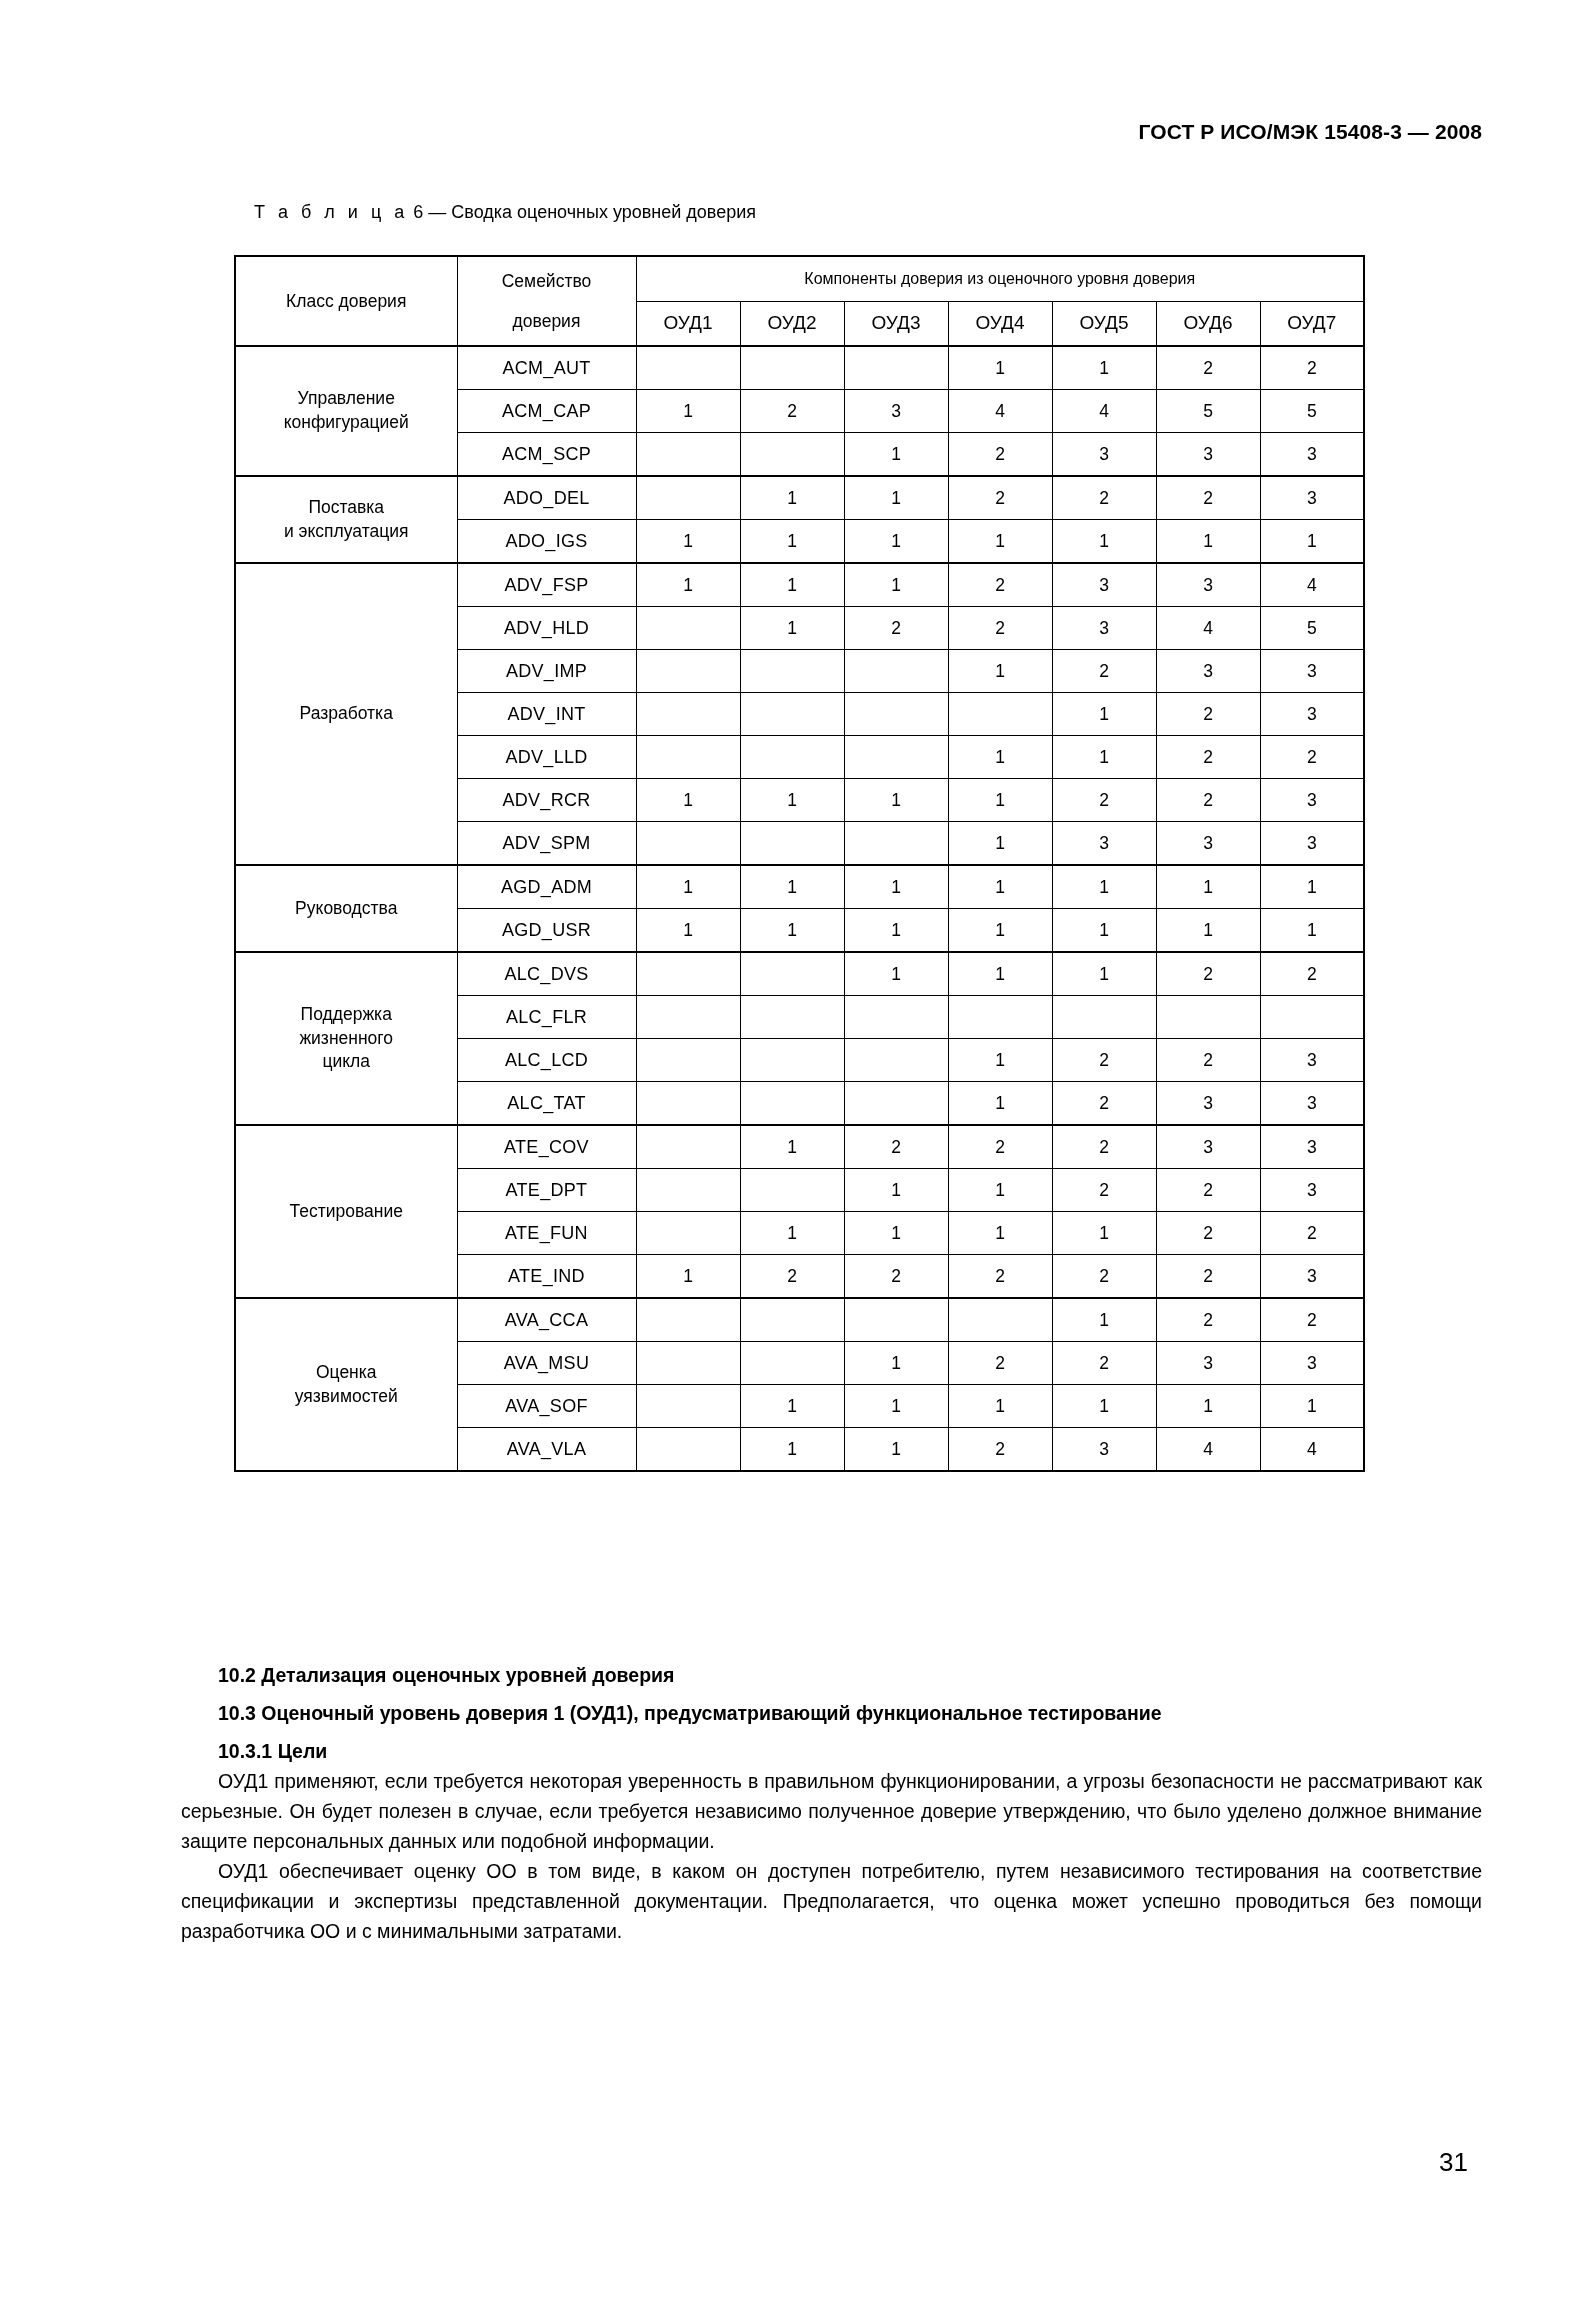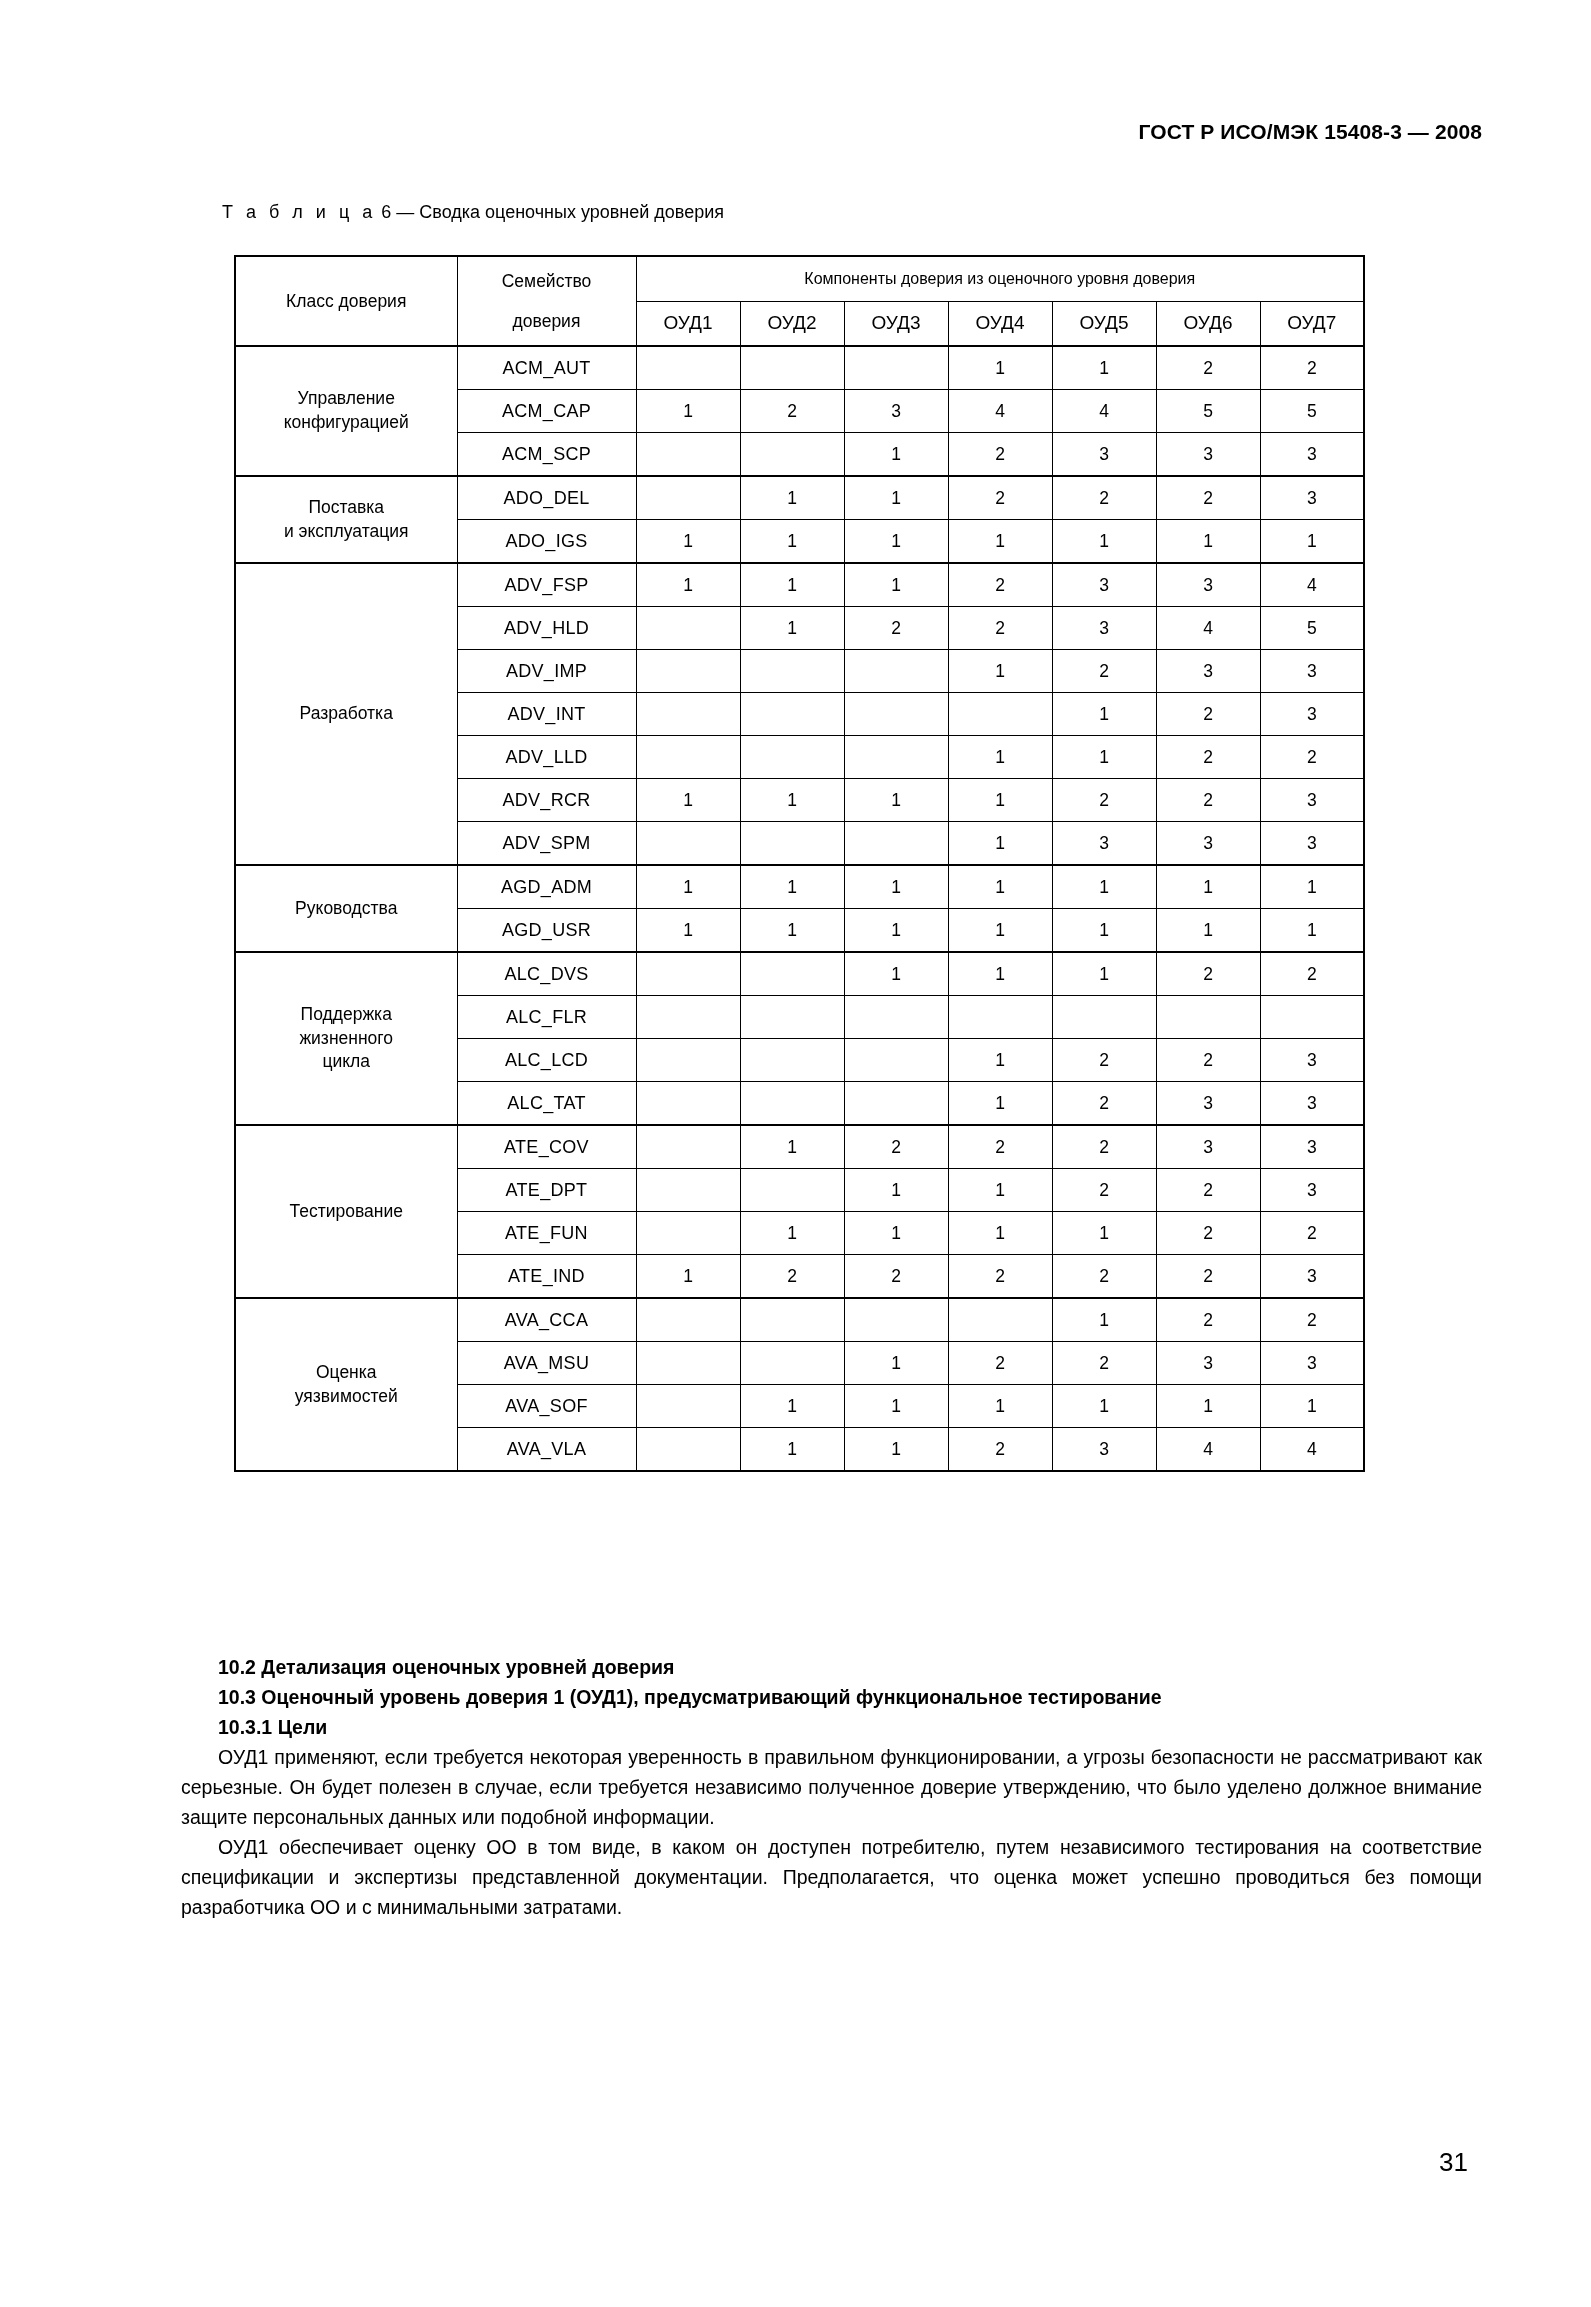--- a/index.html
+++ b/index.html
@@ -36,20 +36,21 @@
   
   .table-caption {
     position: absolute;
     top: 202px;
     left: 222px;
     font-size: 18px;
     white-space: nowrap;
   }
   .table-caption .spaced {
     letter-spacing: 4px;
+    margin-left: 32px;
   }
 
   
   .tbl-wrap {
     position: absolute;
     top: 255px;
     left: 234px;
     width: 1128px;
   }
   table.summary {
@@ -113,21 +114,21 @@
   .body-text {
     position: absolute;
     left: 181px;
     right: 110px;
     top: 1652px;
     font-size: 19.5px;
     line-height: 30px;
     text-align: justify;
   }
   .body-text p { margin: 0; }
-  .body-text p.h { font-weight: bold; text-indent: 37px; }
+  .body-text p.h { font-weight: bold; text-indent: 37px; margin-top: 8px; }
   .body-text p.para { text-indent: 37px; }
 
   .folio {
     position: absolute;
     right: 124px;
     top: 2147px;
     font-size: 26px;
     font-weight: normal;
   }
 </style>

